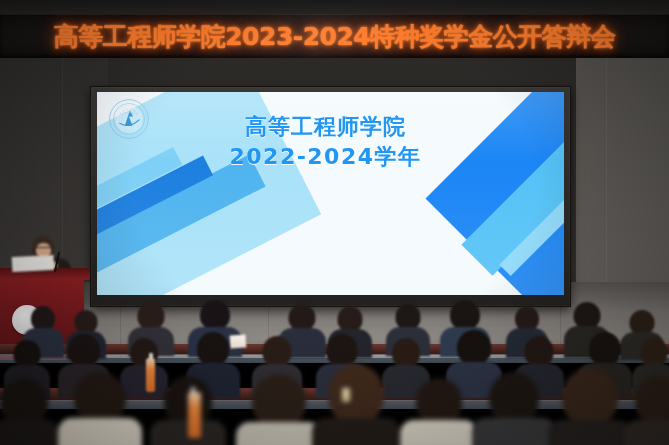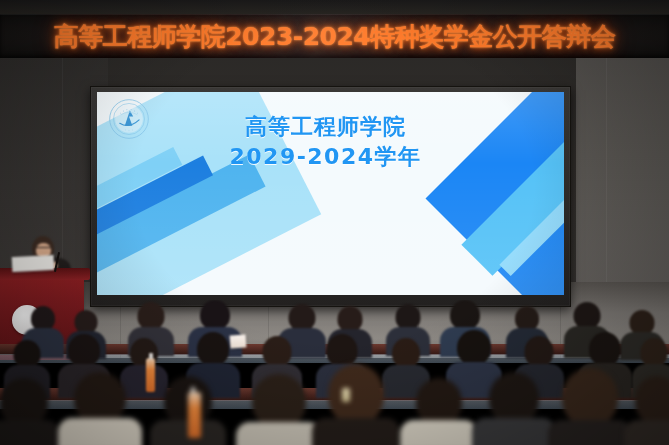--- a/index.html
+++ b/index.html
@@ -308,21 +308,21 @@
           <circle cx="63" cy="31" r="1.1" fill="#6fb9e2"></circle>
           <circle cx="70" cy="36" r="1.1" fill="#6fb9e2"></circle>
           <circle cx="42" cy="76" r="1" fill="#8fc9e8"></circle>
           <circle cx="50" cy="78" r="1" fill="#8fc9e8"></circle>
           <circle cx="58" cy="76" r="1" fill="#8fc9e8"></circle>
         </svg>
       </div>
 
       <div class="slide-titles">
         <div class="slide-line l1">高等工程师学院</div>
-        <div class="slide-line l2">2029-2024学年</div>
+        <div class="slide-line l2">2022-2024学年</div>
       </div>
 
       <div class="slide-veil"></div>
     </div>
   </div>
 
   <div class="speaker blur-soft">
     <div class="sp-body"></div>
     <div class="sp-head"></div>
     <div class="sp-face"></div>

